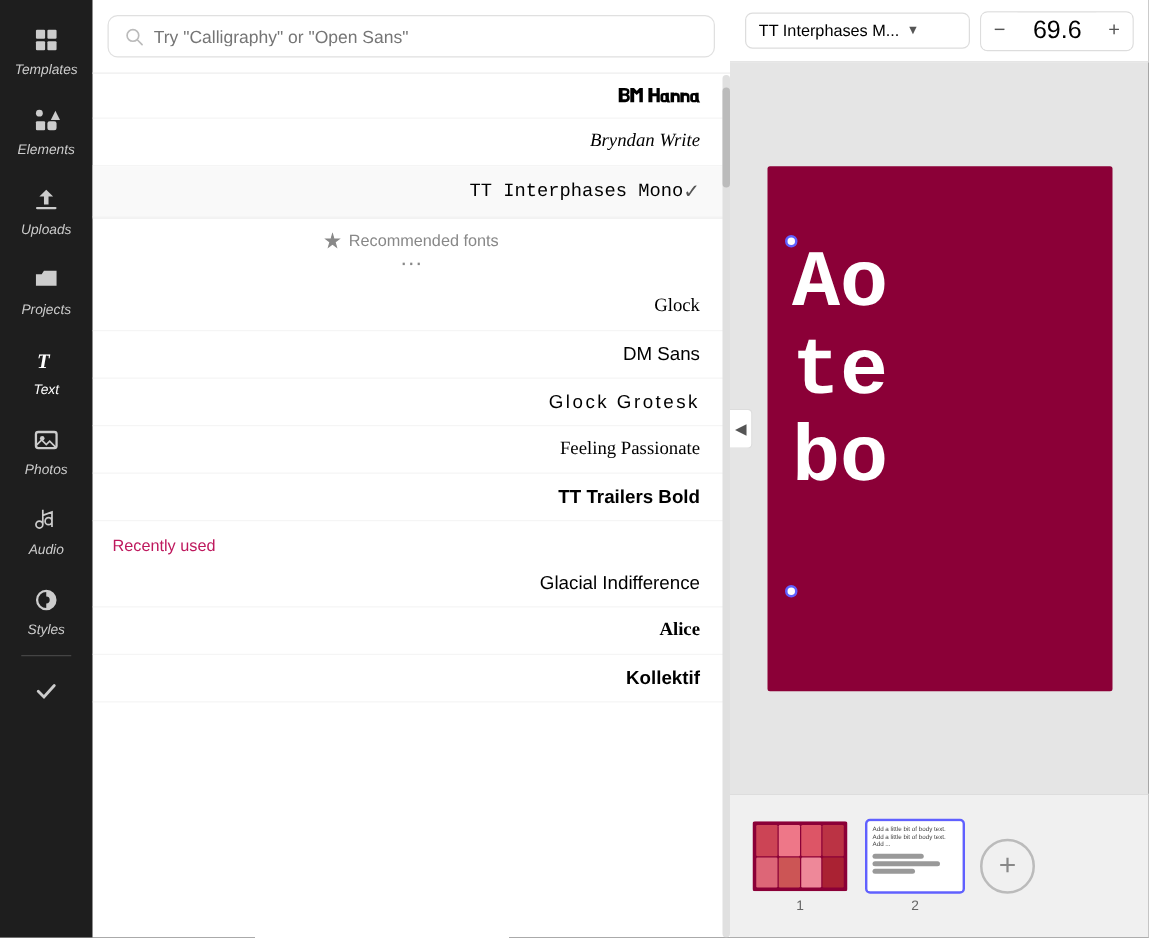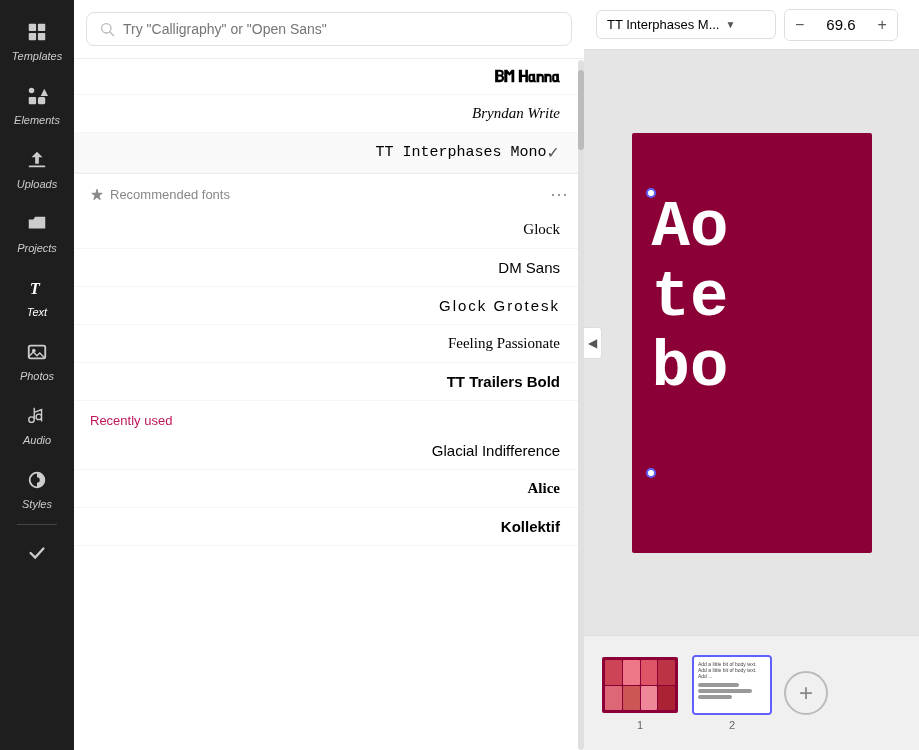--- a/index.html
+++ b/index.html
@@ -91,20 +91,21 @@
     }
     .font-item .font-name { font-size: 15px; }
     .font-item .checkmark { color: #555; font-size: 16px; }
 
     .font-section-header {
       display: flex;
       align-items: center;
       justify-content: space-between;
       padding: 10px 16px 6px 16px;
       border-top: 1px solid #eee;
+      flex-direction: column;
     }
     .font-section-header .section-title {
       display: flex;
       align-items: center;
       gap: 6px;
       color: #888;
       font-size: 13px;
     }
     .font-section-header .section-title svg { width: 14px; height: 14px; fill: #888; }
     .font-section-header .more-icon { color: #888; font-size: 18px; cursor: pointer; }
@@ -178,36 +179,36 @@
     .font-size-btn {
       background: #fff;
       border: none;
       padding: 6px 10px;
       font-size: 16px;
       cursor: pointer;
       color: #555;
     }
     .font-size-value {
       padding: 0 8px;
-      font-size: 15px;
+      font-size: 20px;
       min-width: 40px;
       text-align: center;
     }
 
     
     .canvas-content {
       flex: 1;
       display: flex;
       align-items: center;
       justify-content: center;
       position: relative;
       overflow: hidden;
     }
     .canvas-slide {
-      width: 240px;
+      width: 276px;
       height: 420px;
       background: #8B0037;
       border-radius: 2px;
       position: relative;
       overflow: hidden;
     }
     .canvas-text {
       position: absolute;
       top: 60px;
       left: 20px;

